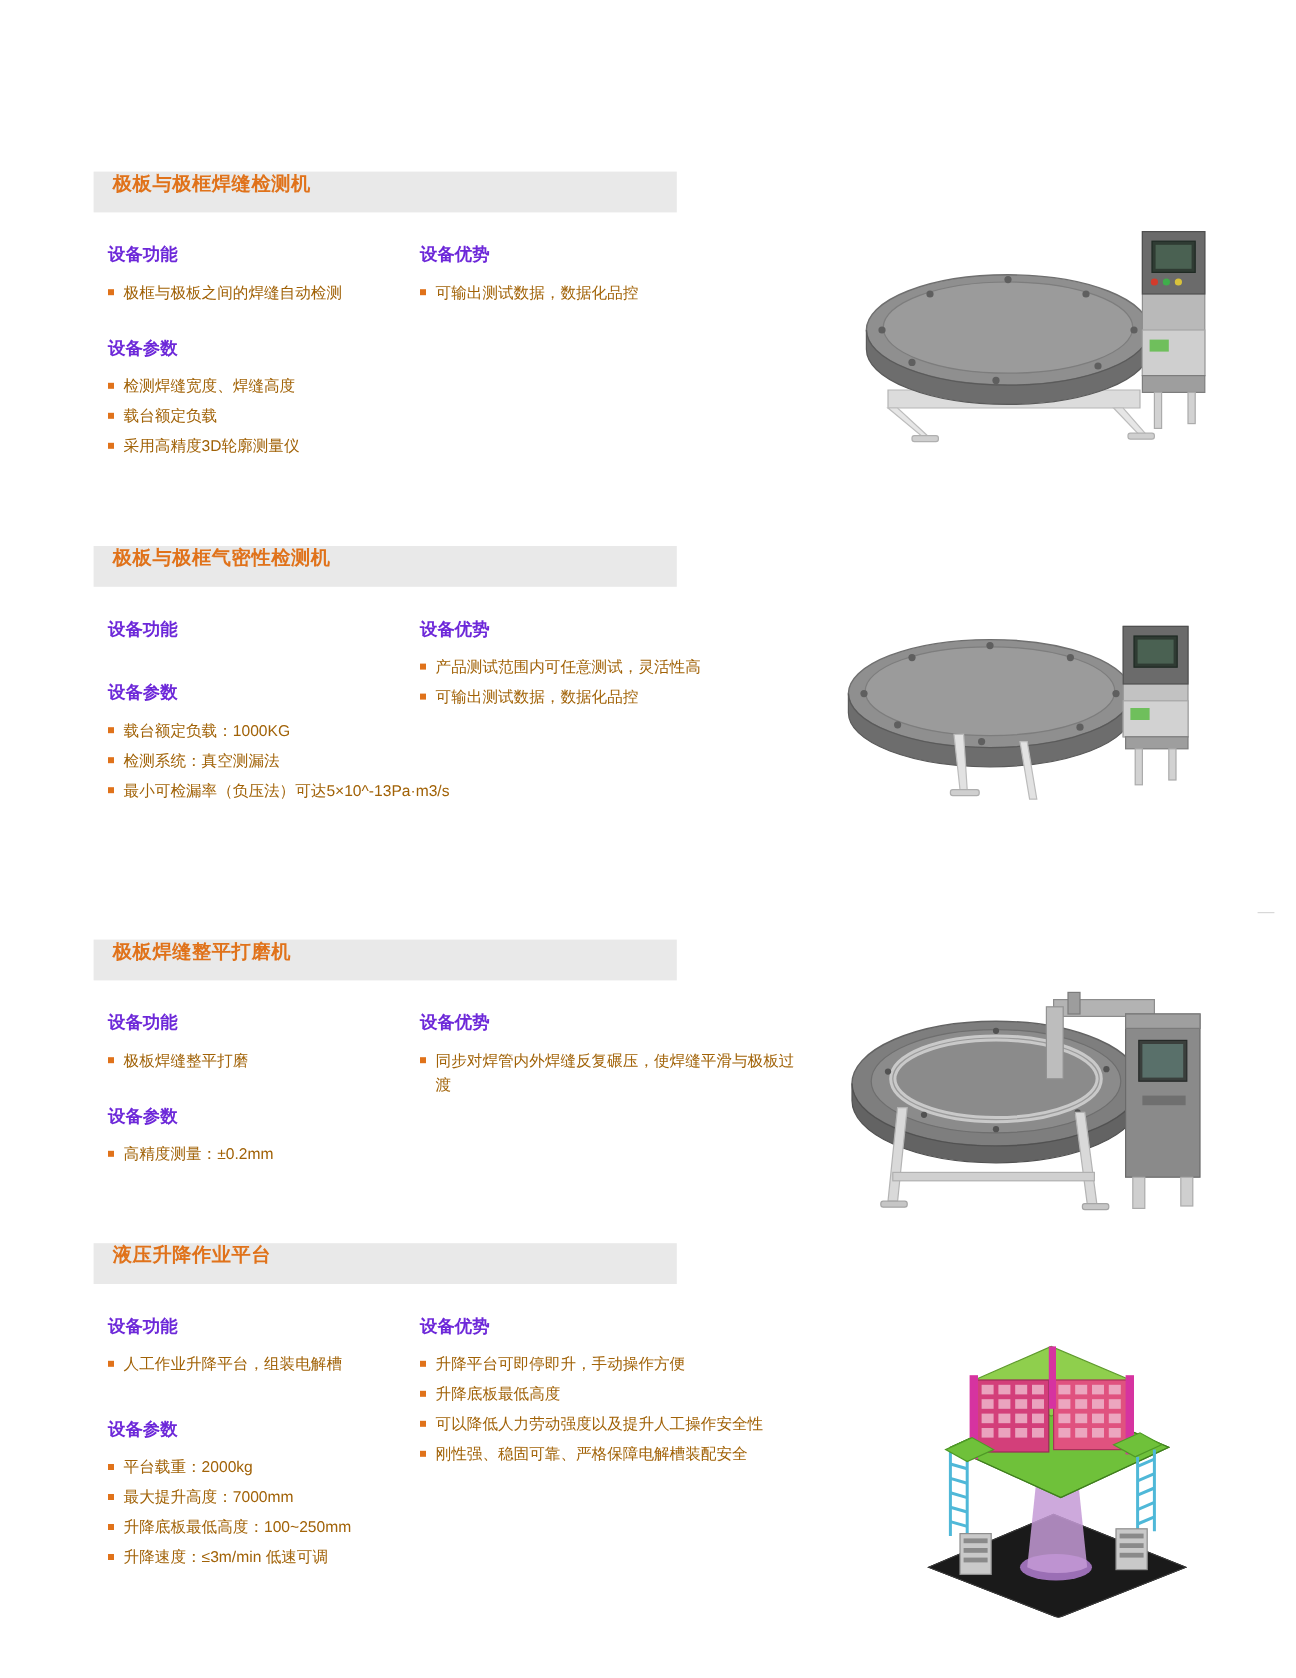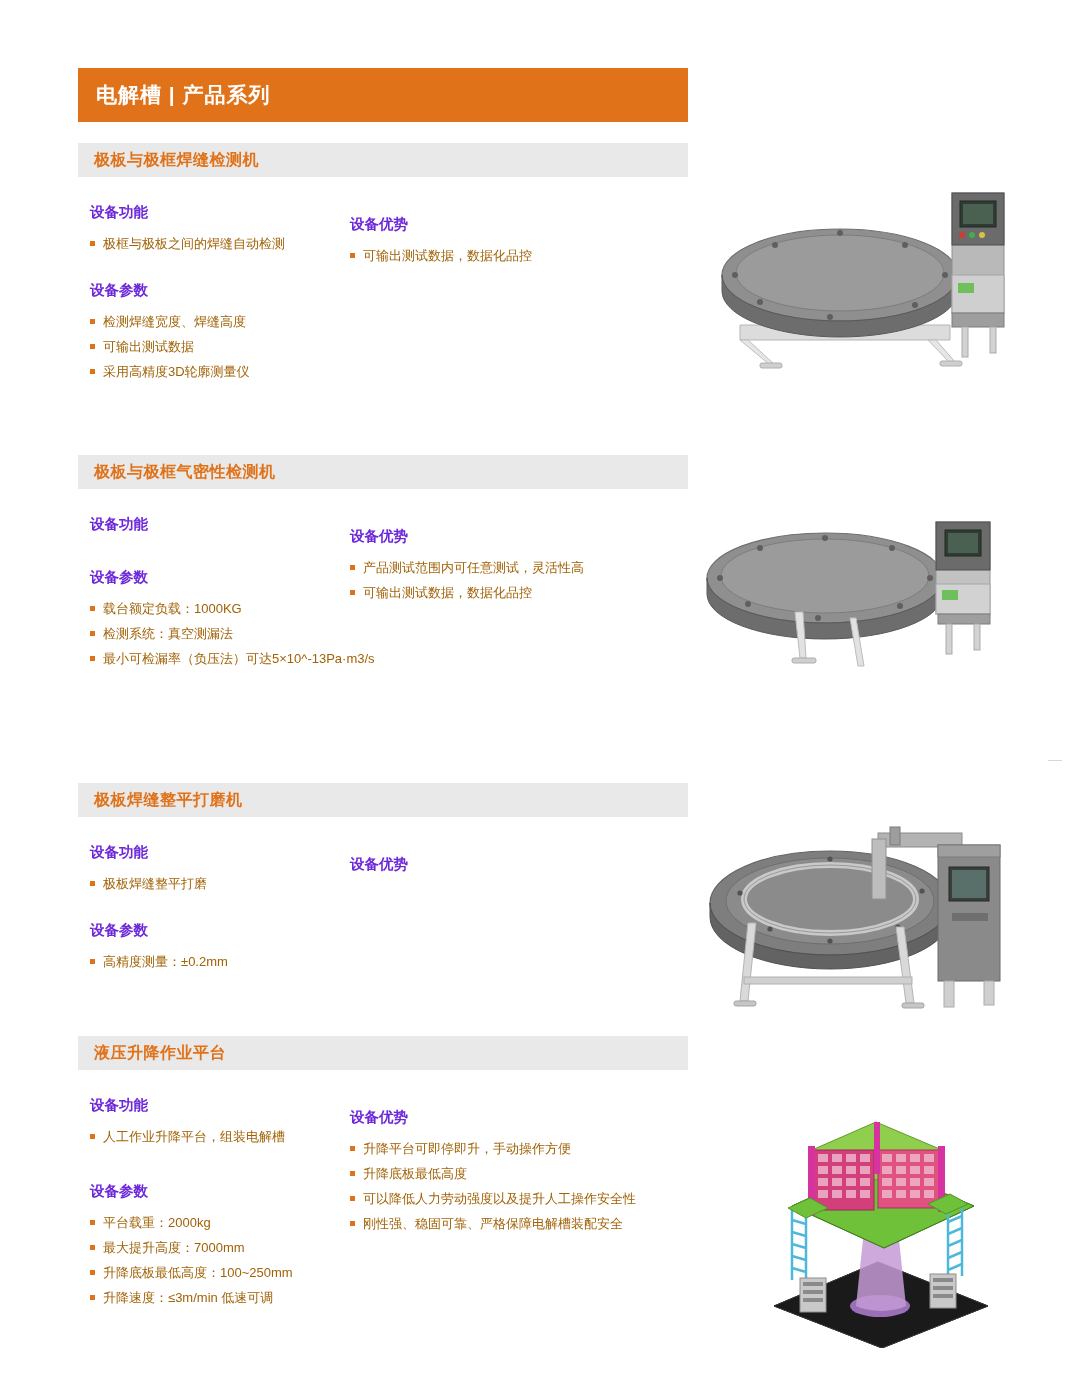--- a/index.html
+++ b/index.html
@@ -39,25 +39,24 @@
     letter-spacing: 1px;
     padding-left: 18px;
   }
   
   .section {
     position: absolute;
     left: 78px;
     width: 922px;
   }
   .sec-head {
-    width: 610px;
+    width: 486px;
     height: 34px;
     background: #e9e9e9;
     display: flex;
-    align-items: center;
   }
   .sec-head-title {
     color: #e0721a;
     font-size: 16px;
     font-weight: bold;
     padding-left: 16px;
     letter-spacing: 0.5px;
   }
   .cols {
     position: relative;
@@ -65,21 +64,21 @@
   }
   .col-left {
     position: absolute;
     left: 12px;
     top: 0;
     width: 260px;
   }
   .col-right {
     position: absolute;
     left: 272px;
-    top: 12px;
+    top: 0;
     width: 340px;
   }
   .grp-title {
     font-size: 14.5px;
     font-weight: bold;
     color: #6d28d9;
     margin-bottom: 12px;
   }
   ul.bullets {
     list-style: none;
@@ -119,41 +118,38 @@
     width: 14px;
     height: 1px;
     background: #d8d8d8;
   }
 </style>
 </head>
 <body>
 
 <div class="page">
 
-  <div class="banner">
-    <div class="banner-title">电解槽 | 产品系列</div>
-  </div>
 
   <div class="edge-mark"></div>
 
   <div class="section" style="top:143px;">
     <div class="sec-head">
       <div class="sec-head-title">极板与极框焊缝检测机</div>
     </div>
     <div class="cols">
       <div class="col-left">
         <div class="grp-title">设备功能</div>
         <ul class="bullets">
           <li>极框与极板之间的焊缝自动检测</li>
         </ul>
         <div class="spacer-group"></div>
         <div class="grp-title">设备参数</div>
         <ul class="bullets">
           <li>检测焊缝宽度、焊缝高度</li>
-          <li>可输出测试数据</li>
+          <li>载台额定负载</li>
           <li>采用高精度3D轮廓测量仪</li>
         </ul>
       </div>
       <div class="col-right">
         <div class="grp-title">设备优势</div>
         <ul class="bullets">
           <li>可输出测试数据，数据化品控</li>
         </ul>
       </div>
     </div>
@@ -263,20 +259,23 @@
           <li>极板焊缝整平打磨</li>
         </ul>
         <div class="spacer-group"></div>
         <div class="grp-title">设备参数</div>
         <ul class="bullets">
           <li>高精度测量：±0.2mm</li>
         </ul>
       </div>
       <div class="col-right">
         <div class="grp-title">设备优势</div>
+        <ul class="bullets">
+          <li style="width:300px">同步对焊管内外焊缝反复碾压，使焊缝平滑与极板过渡</li>
+        </ul>
       </div>
     </div>
   </div>
 
   <div class="fig" style="left:700px; top:805px;">
     <svg width="320" height="215" viewBox="0 0 320 215">
 
       <ellipse cx="130" cy="98" rx="120" ry="52" fill="#7e7e7e" stroke="#636363" stroke-width="1.2"></ellipse>
       <path d="M10 98 A120 52 0 0 0 250 98 L250 112 A120 52 0 0 1 10 112 Z" fill="#636363" stroke="#515151"></path>
       <ellipse cx="130" cy="96" rx="104" ry="43" fill="#8b8b8b" stroke="#6e6e6e"></ellipse>

